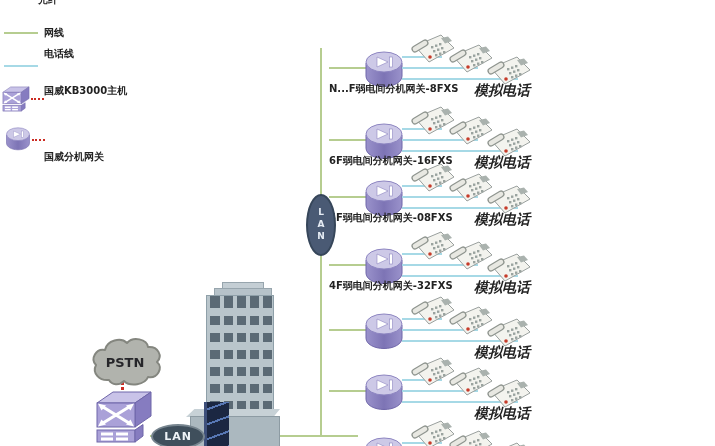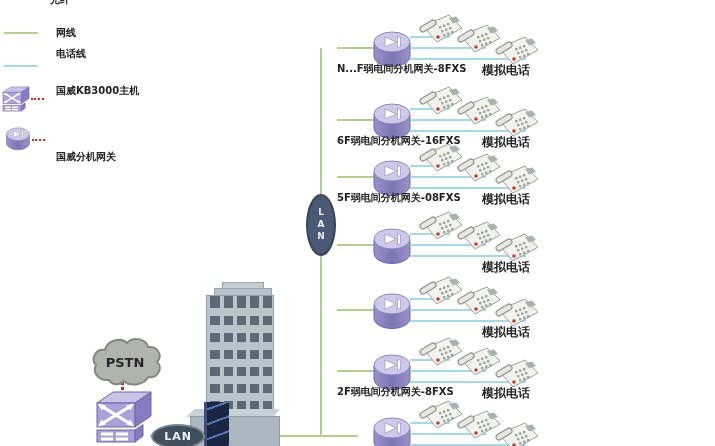--- a/index.html
+++ b/index.html
@@ -2,42 +2,42 @@
 <html><head>
 <meta charset="utf-8">
 <style>
   html,body{margin:0;padding:0;background:#fff;}
   #canvas{
     position:relative;width:715px;height:446px;background:#fff;overflow:hidden;
     font-family:"DejaVu Sans",sans-serif;color:#1a1a1a;
   }
   .abs{position:absolute;}
   
-  .legend-label{position:absolute;font-size:10px;font-weight:bold;white-space:nowrap;color:#222;margin-left:12px;}
+  .legend-label{position:absolute;font-size:10px;font-weight:bold;white-space:nowrap;color:#222;}
   .line-sample{position:absolute;height:2px;}
   .green{background:#b6cd90;}
   .blue{background:#a6d9e6;}
   .dotred{position:absolute;height:0;border-top:2px dotted #cc2b22;}
   
   .trunk{position:absolute;left:320px;top:48px;width:2px;height:389px;background:#b6cd90;}
   .bottomline{position:absolute;left:150px;top:435px;width:208px;height:2px;background:#b6cd90;z-index:0;}
   
-  .row{position:absolute;left:336px;width:245px;height:100px;}
+  .row{position:absolute;left:328px;width:245px;height:100px;margin-top:20px;}
   .branch{position:absolute;left:1px;top:47px;width:37px;height:2px;background:#b6cd90;}
   .gw{position:absolute;left:36px;top:26px;width:40px;height:44px;}
   .pline{position:absolute;height:2px;background:#a6d9e6;}
   .p1{left:74px;top:36px;width:40px;}
   .p2{left:74px;top:47px;width:76px;}
   .p3{left:74px;top:58px;width:116px;}
   .phone{position:absolute;width:46px;height:34px;}
   .ph1{left:82px;top:13px;}
   .ph2{left:120px;top:23px;}
   .ph3{left:158px;top:35px;}
   .gwlabel{position:absolute;left:1px;top:62px;font-size:10px;font-weight:bold;white-space:nowrap;color:#222;}
-  .phlabel{position:absolute;left:146px;top:62px;font-size:12px;font-weight:bold;white-space:nowrap;color:#222;}
+  .phlabel{position:absolute;left:146px;top:62px;font-size:14px;font-weight:bold;white-space:nowrap;color:#222;font-style:italic;}
   
   .lan-oval{position:absolute;left:151px;top:424px;width:50px;height:21px;border-radius:50%;
     background:#3f4f5c;border:2px solid #77858f;color:#eef3f7;font-size:11px;font-weight:bold;
     display:flex;align-items:center;justify-content:center;z-index:5;letter-spacing:1px;}
   .lan-vert{position:absolute;left:306px;top:194px;width:26px;height:58px;border-radius:50%;
     background:#4a5a74;border:2px solid #36465a;color:#e6ecf4;font-size:9px;font-weight:bold;
     display:flex;align-items:center;justify-content:center;z-index:4;
     writing-mode:vertical-lr;text-orientation:upright;letter-spacing:2px;}
   
   .cloud{position:absolute;left:88px;top:334px;width:76px;height:58px;z-index:3;}
@@ -241,20 +241,21 @@
     <div class="pline p3"></div>
     <svg class="phone ph1">
         <use href="#sym-phone"></use>
       </svg>
     <svg class="phone ph2">
         <use href="#sym-phone"></use>
       </svg>
     <svg class="phone ph3">
         <use href="#sym-phone"></use>
       </svg>
+    <div class="gwlabel">4F弱电间分机网关-32FXS</div>
     <div class="phlabel">模拟电话</div>
   </div>
 
   <div class="row" style="top:262px;">
     <div class="branch"></div>
     <svg class="gw">
         <use href="#sym-gateway"></use>
       </svg>
     <div class="pline p1"></div>
     <div class="pline p2"></div>
@@ -281,21 +282,20 @@
     <div class="pline p3"></div>
     <svg class="phone ph1">
         <use href="#sym-phone"></use>
       </svg>
     <svg class="phone ph2">
         <use href="#sym-phone"></use>
       </svg>
     <svg class="phone ph3">
         <use href="#sym-phone"></use>
       </svg>
-    <div class="gwlabel">2F弱电间分机网关-8FXS</div>
     <div class="phlabel">模拟电话</div>
   </div>
 
   <div class="row row7" style="top:386px;">
 
     <svg class="gw">
         <use href="#sym-gateway"></use>
       </svg>
     <div class="pline p1"></div>
     <div class="pline p2"></div>

